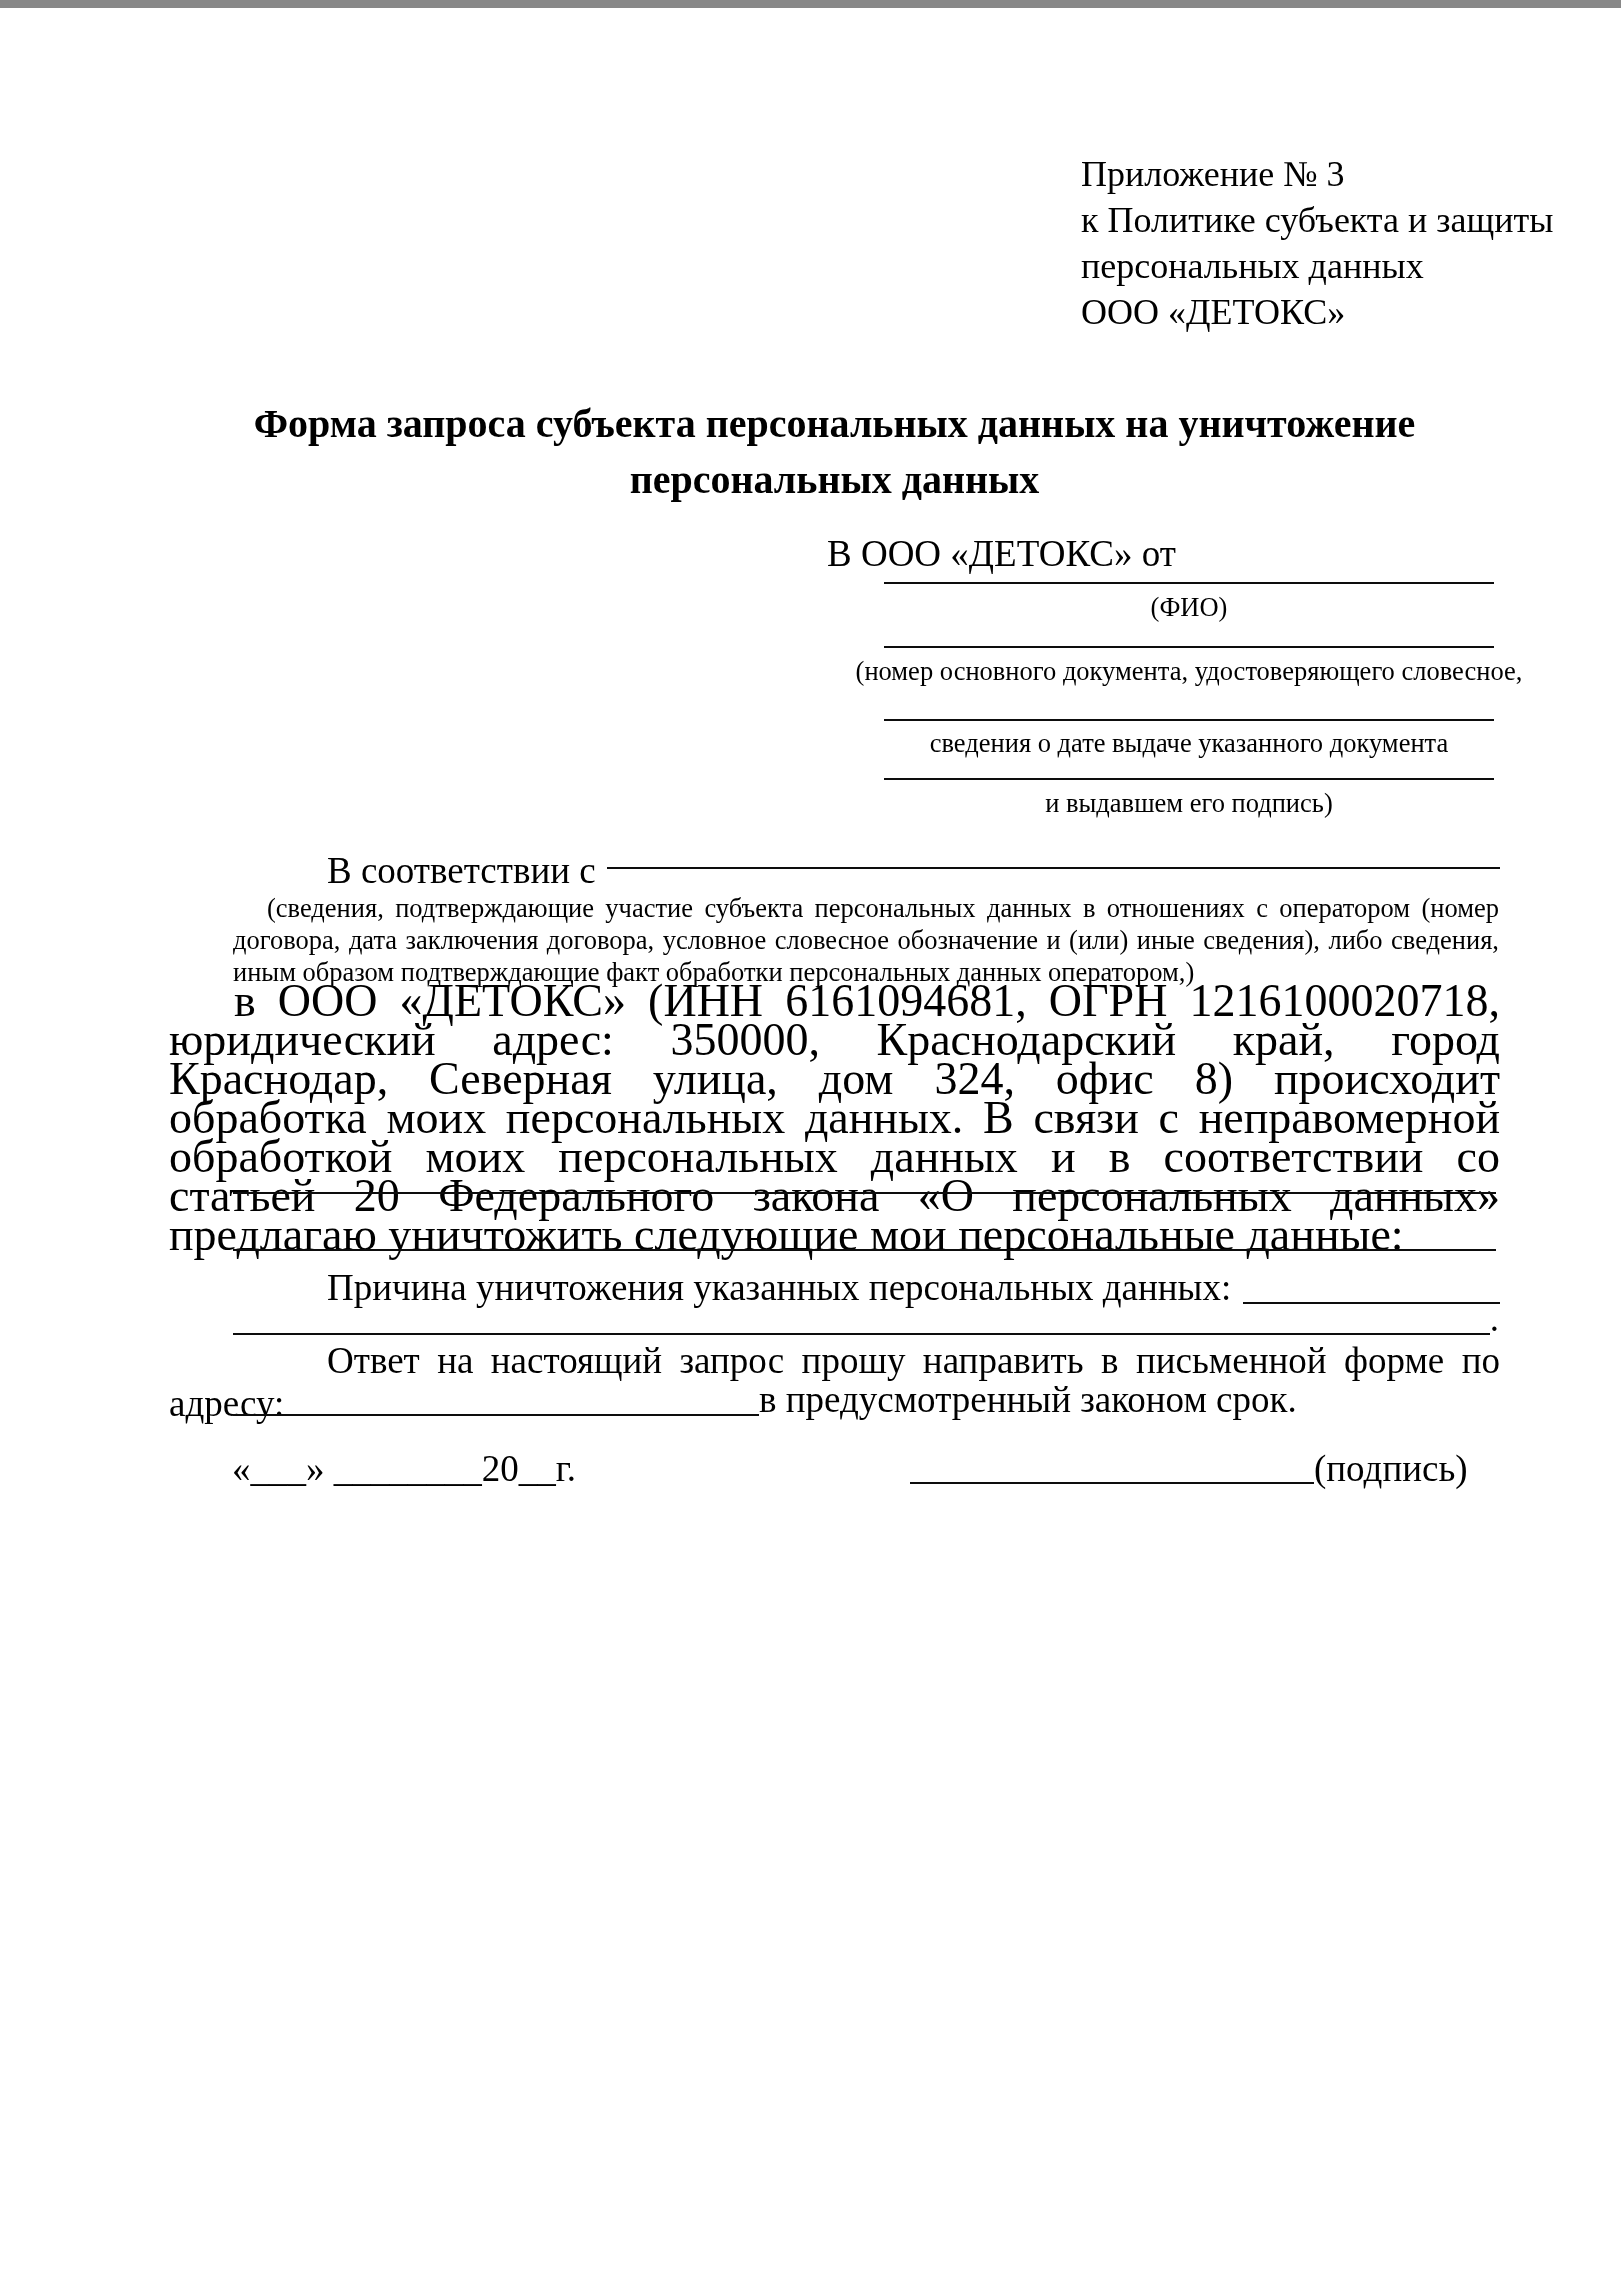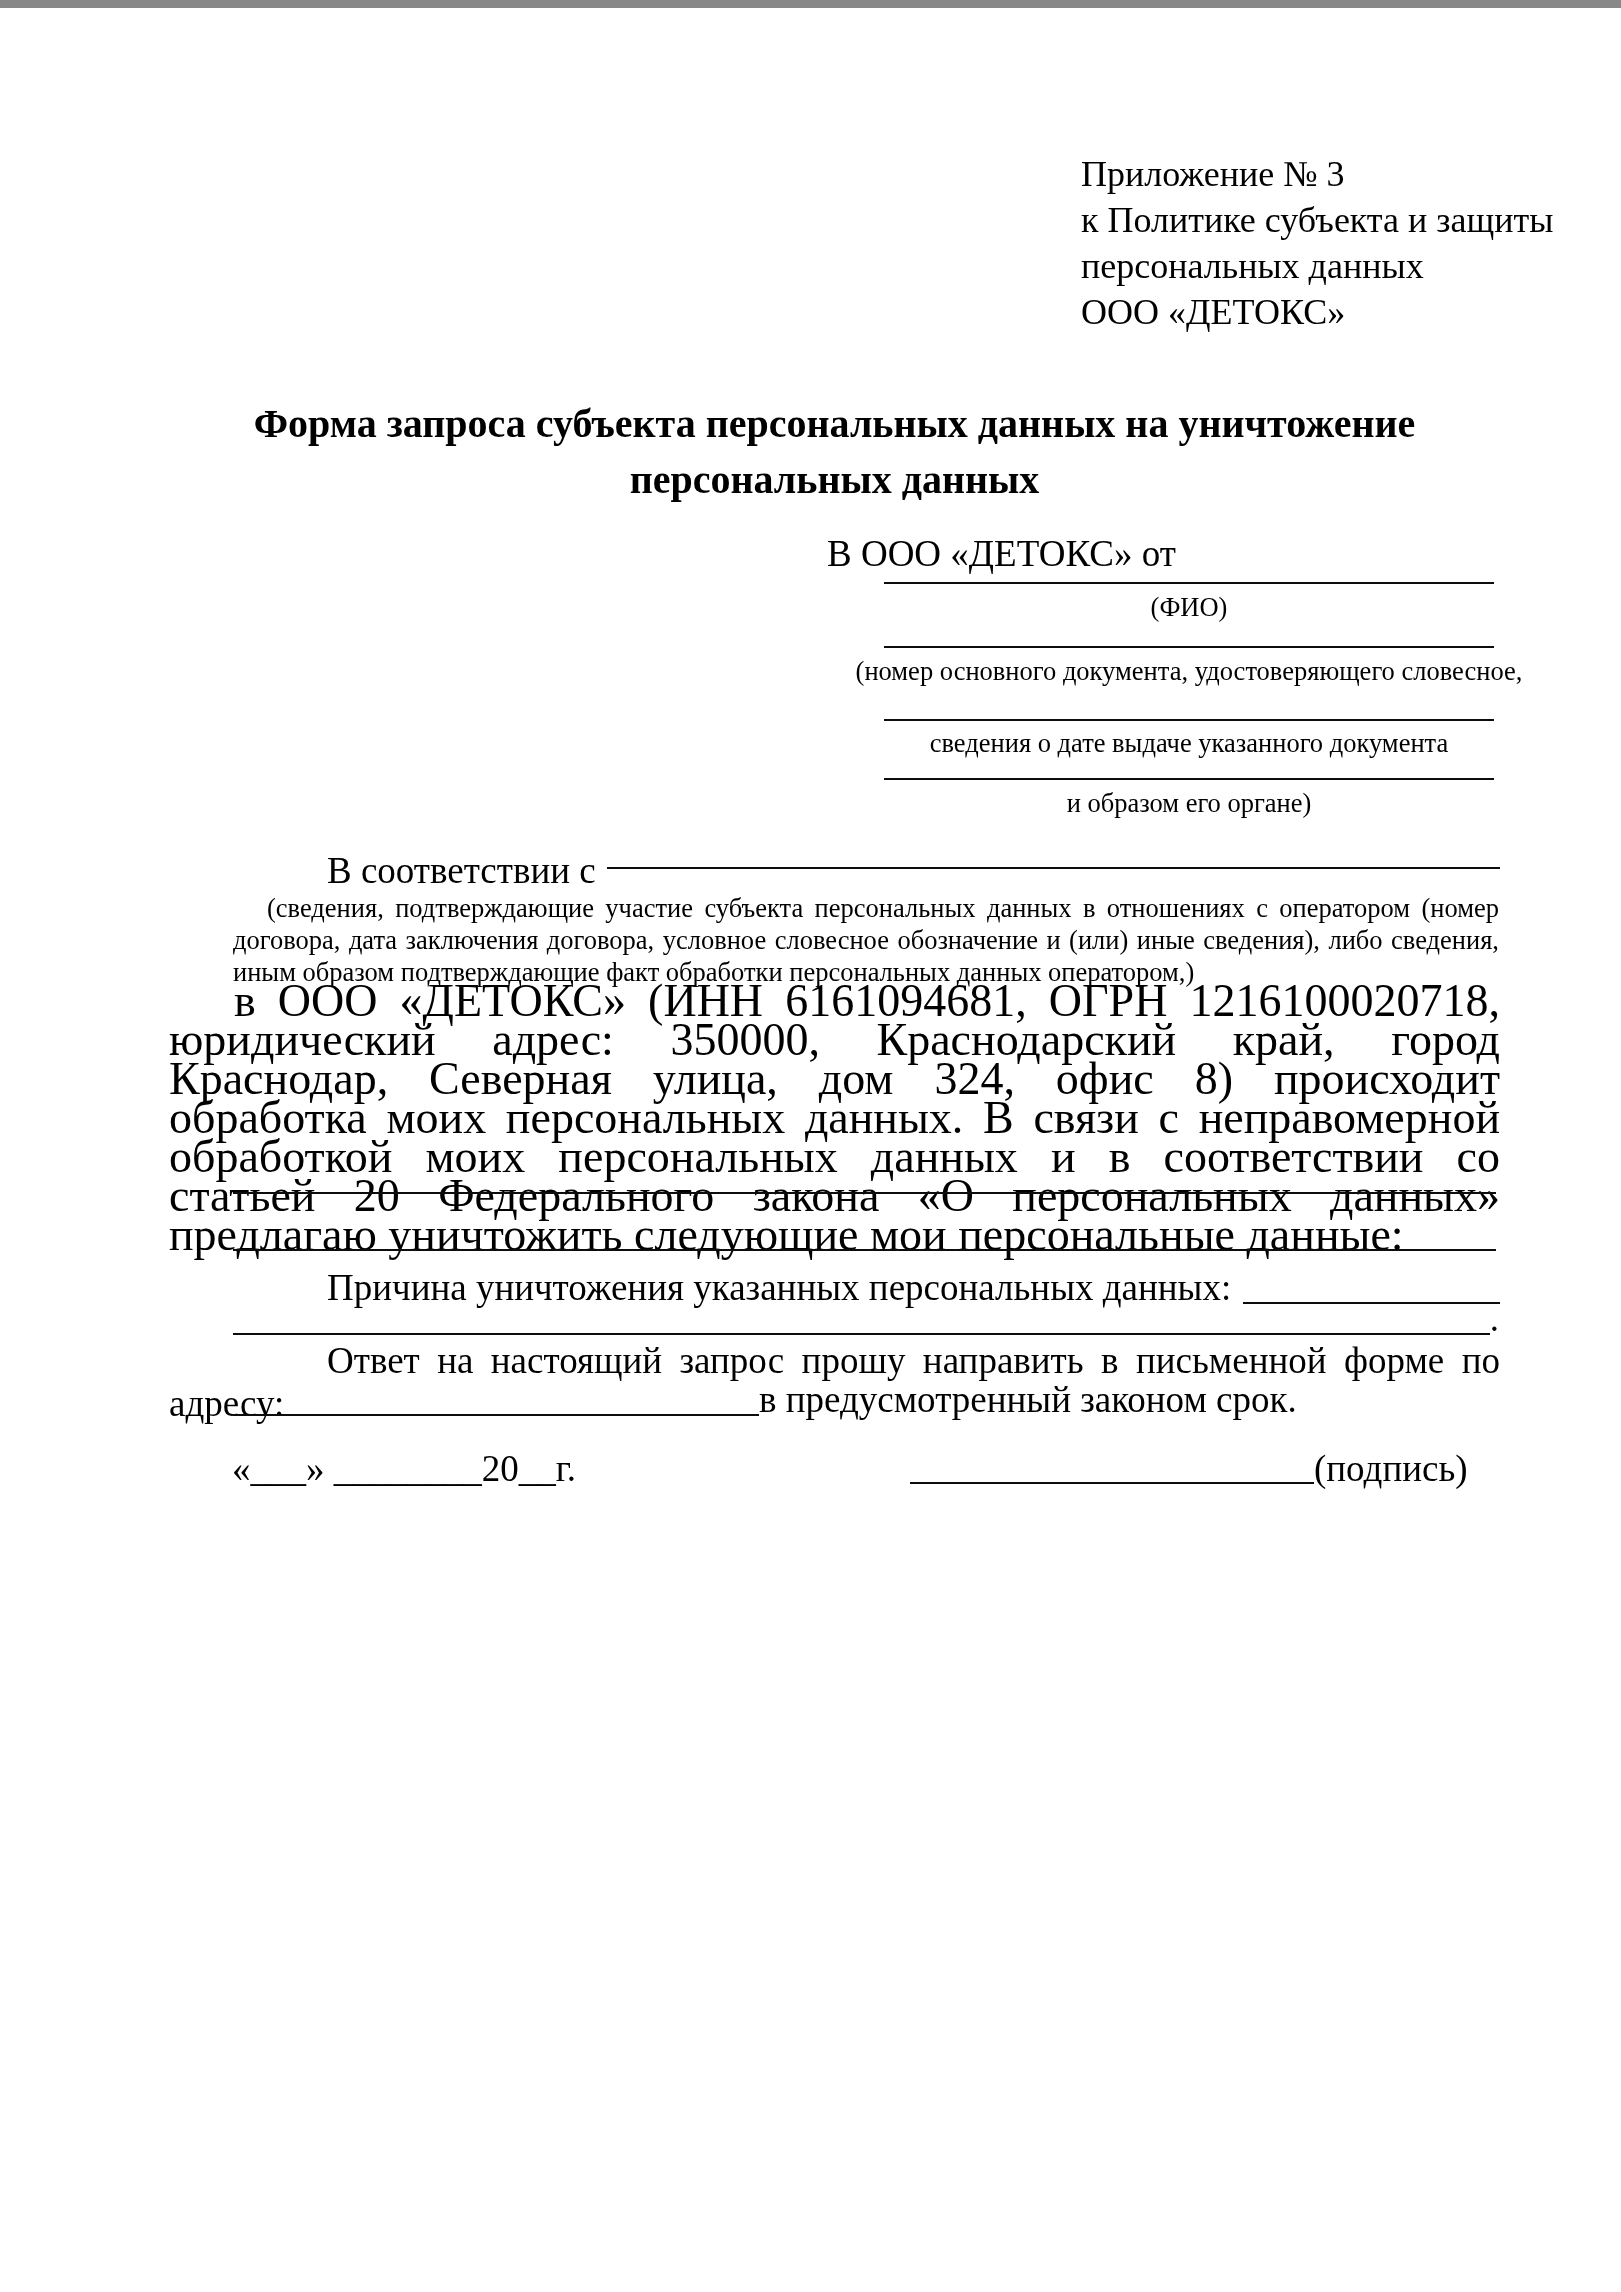--- a/index.html
+++ b/index.html
@@ -86,21 +86,21 @@
   <div class="fline fl-1"></div>
   <div class="fcap fc-1">(ФИО)</div>
 
   <div class="fline fl-2"></div>
   <div class="fcap fc-2">(номер основного документа, удостоверяющего словесное,</div>
 
   <div class="fline fl-3"></div>
   <div class="fcap fc-3">сведения о дате выдаче указанного документа</div>
 
   <div class="fline fl-4"></div>
-  <div class="fcap fc-4">и образом его органе)</div>
+  <div class="fcap fc-4">и выдавшем его подпись)</div>
 
   <div class="accordance">
     <span class="lead">В соответствии с</span>
     <span class="fill-ul"></span>
   </div>
 
   <div class="note">(сведения, подтверждающие участие субъекта персональных данных в отношениях с оператором (номер договора, дата заключения договора, условное словесное обозначение и (или) иные сведения), либо сведения, иным образом подтверждающие факт обработки персональных данных оператором,)</div>
 
   <div class="main-para">в ООО «ДЕТОКС» (ИНН 6161094681, ОГРН 1216100020718, юридический адрес: 350000, Краснодарский край, город Краснодар, Северная улица, дом 324, офис 8) происходит обработка моих персональных данных. В связи с неправомерной обработкой моих персональных данных и в соответствии со статьей 20 Федерального закона «О персональных данных» предлагаю уничтожить следующие мои персональные данные:</div>
 

